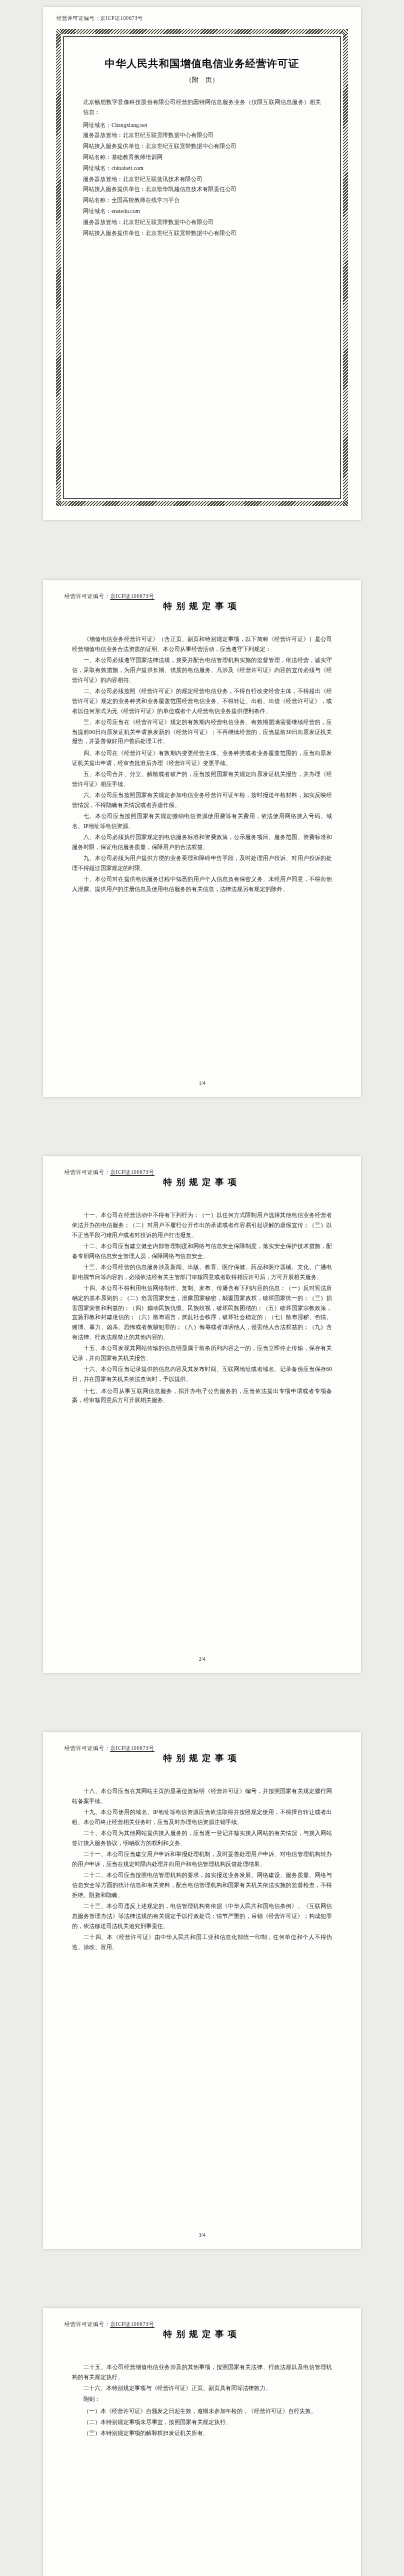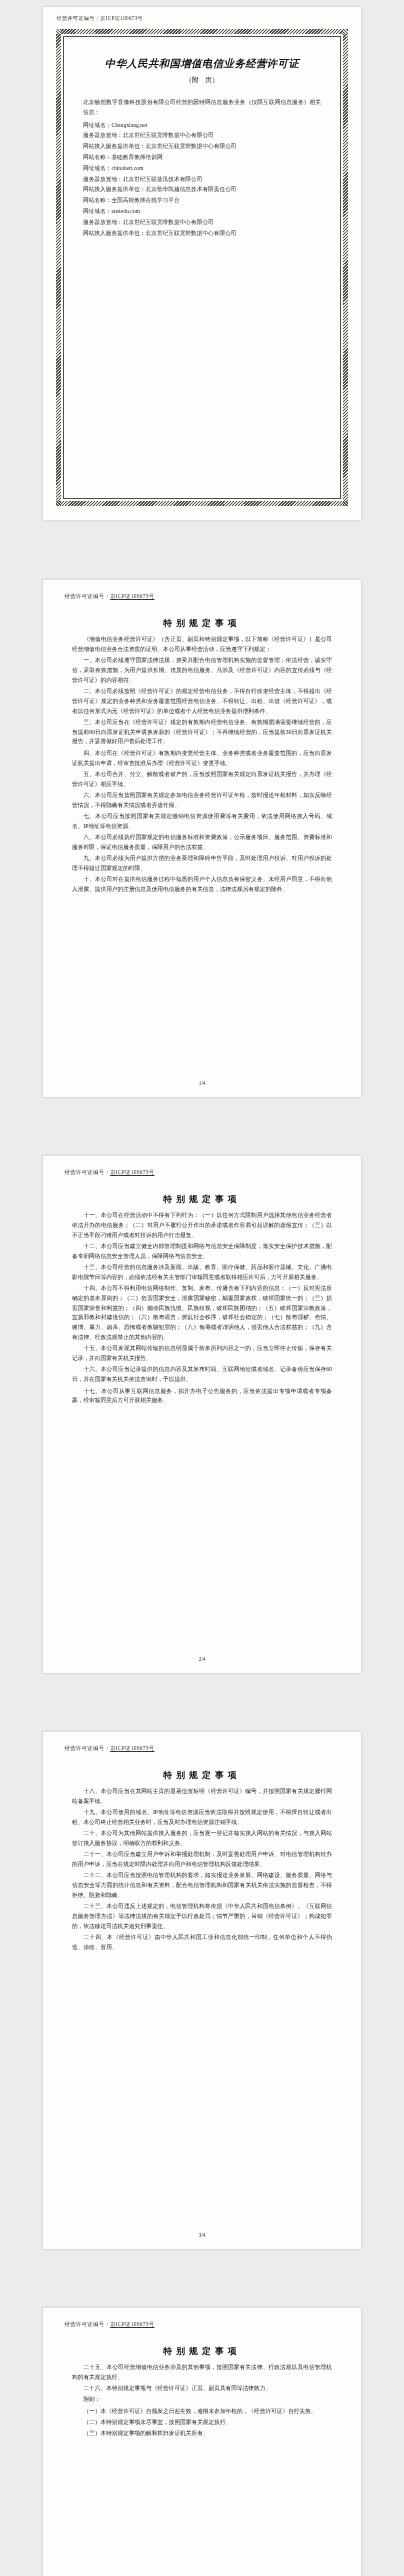--- a/index.html
+++ b/index.html
@@ -30,21 +30,21 @@
     background:#fdfdfb;
   }
   .cert-inner{
     height:100%;box-sizing:border-box;
     border:0.8px solid #4c5147;
     padding:13.4px 18.5px;
   }
   .cert-title{
     margin:7.2px 0 0 0;
     font-size:10.3px;font-weight:bold;text-align:center;
-    letter-spacing:0.5px;color:#111;font-style:italic;
+    letter-spacing:0.5px;color:#111;
   }
   .cert-subtitle{
     margin:4.1px 0 12.4px 0;
     font-size:6.7px;text-align:center;color:#111;
   }
   .cert-intro{
     font-size:5.7px;line-height:10.3px;margin:0 0 2.1px 0;
     text-align:justify;
   }
   .cert-entries{font-size:5.7px;line-height:10.8px;}
@@ -53,21 +53,21 @@
   .prov-page-1{top:580px;height:517px;}
   .prov-page-2{top:1156px;height:517px;}
   .prov-page-3{top:1732px;height:517px;}
   .prov-page-4{top:2308px;height:517px;}
   .prov-header{
     position:absolute;top:13.4px;left:21.6px;
     font-size:5.4px;color:#333;letter-spacing:0.3px;
   }
   .lic-underline{text-decoration:underline;text-underline-offset:1px;}
   .prov-title{
-    position:absolute;top:31px;left:0;width:100%;
+    position:absolute;top:14px;left:0;width:100%;
     text-align:center;font-size:8.8px;font-weight:bold;
     letter-spacing:4.1px;color:#111;
   }
   .prov-body{
     position:absolute;top:55px;left:29px;right:29px;bottom:31px;
     font-size:5.7px;line-height:9.8px;text-align:justify;color:#222;
     overflow:hidden;
   }
   .prov-body > p{margin:0 0 1.5px 0;text-indent:2em;}
   .prov-footer{

